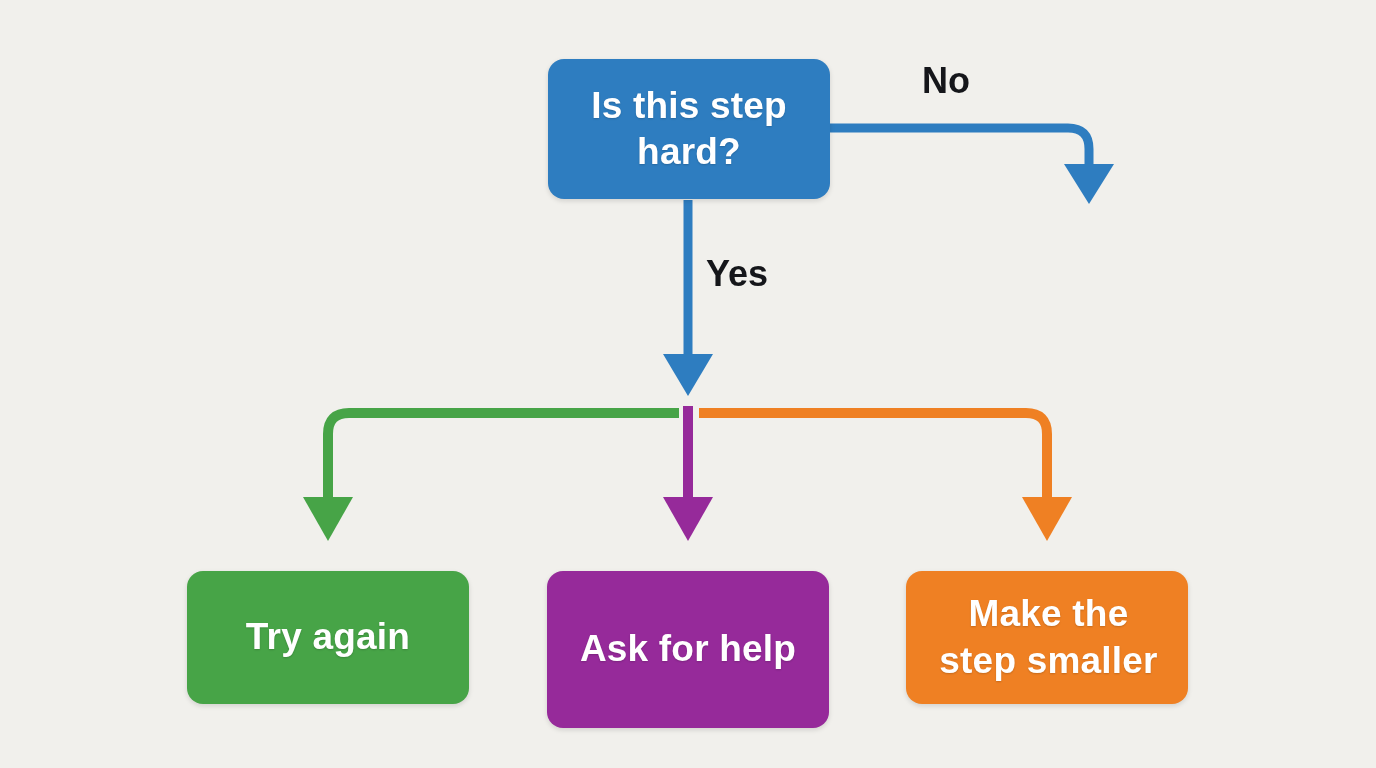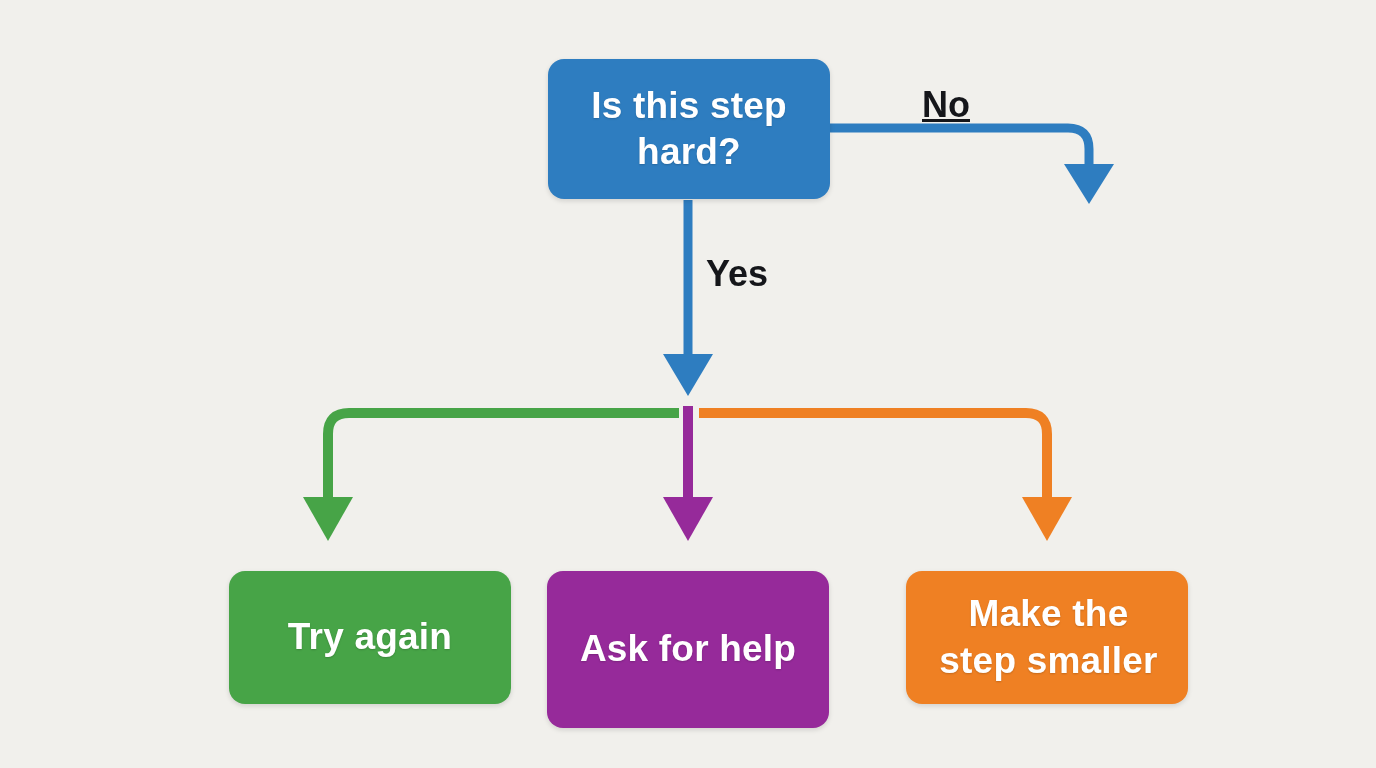--- a/index.html
+++ b/index.html
@@ -88,30 +88,30 @@
       <polygon points="1022,497 1072,497 1047,541" fill="#ef8023"></polygon>
     </g>
   </svg>
 
   <div class="node" style="left:548px; top:59px; width:282px; height:140px; background:#2e7dc0;">
     <span class="node-text">Is this step
 hard?</span>
   </div>
 
 
-  <div class="node" style="left:187px; top:571px; width:282px; height:133px; background:#47a447;margin-left:42px;">
+  <div class="node" style="left:187px; top:571px; width:282px; height:133px; background:#47a447;">
     <span class="node-text">Try again</span>
   </div>
 
   <div class="node" style="left:547px; top:571px; width:282px; height:157px; background:#962a9a;">
     <span class="node-text">Ask for help</span>
   </div>
 
   <div class="node" style="left:906px; top:571px; width:282px; height:133px; background:#ef8023;padding-left:21px;">
     <span class="node-text">Make the
 step smaller</span>
   </div>
 
-  <div class="edge-label" style="left:922px; top:87px;text-decoration:underline;">No</div>
+  <div class="edge-label" style="left:922px; top:63px;">No</div>
 
   <div class="edge-label" style="left:706px; top:256px;">Yes</div>
 
 </div>
 
 </body></html>

